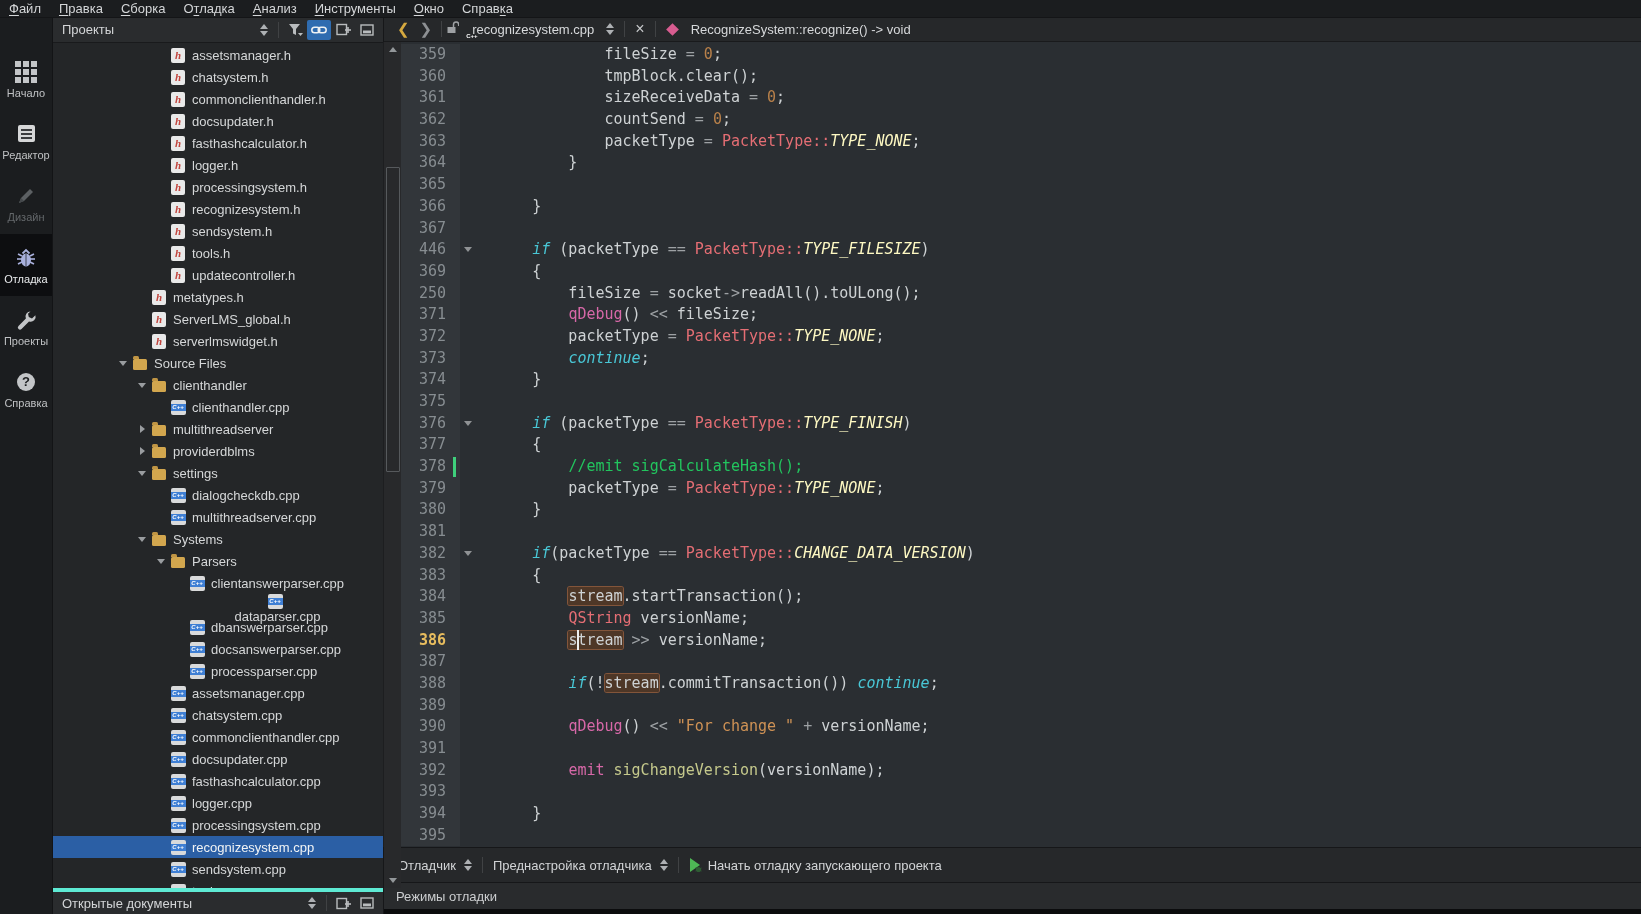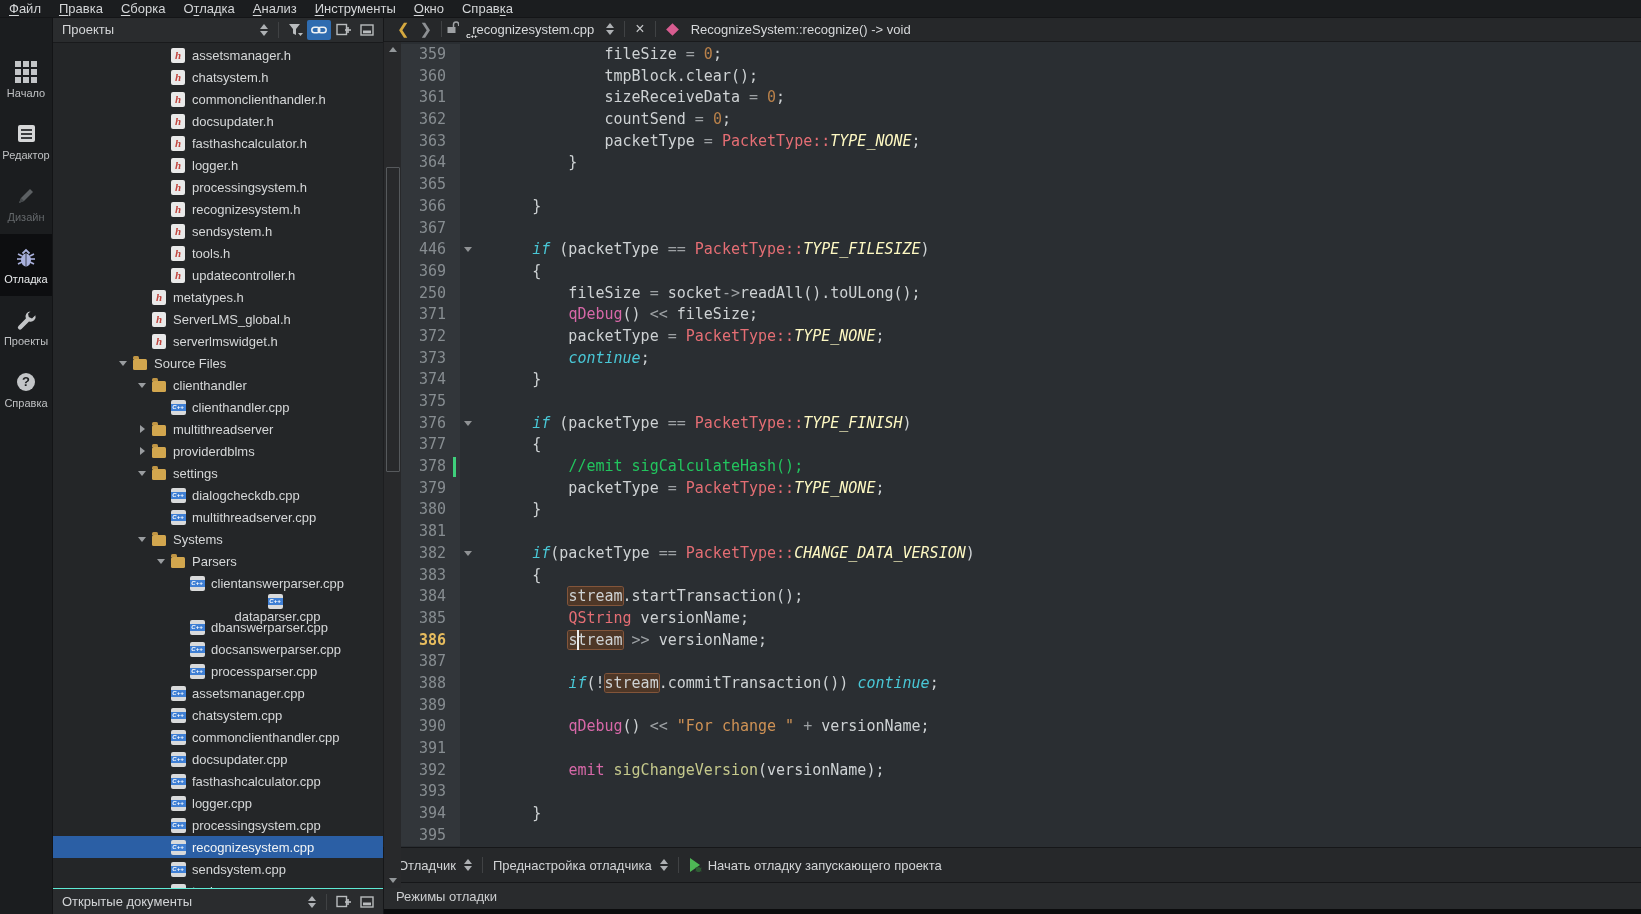--- a/index.html
+++ b/index.html
@@ -50,21 +50,21 @@
   
   .tree-scroll{position:absolute;left:383px;top:42px;width:18px;height:846px;background:#28292b;
                border-left:1px solid #1d1e20;box-sizing:border-box;z-index:7;}
   .sb-arrow{position:absolute;left:0;width:18px;height:13px;display:flex;align-items:center;justify-content:center;}
   .sb-up{top:1px;} .sb-down{bottom:1px;}
   .sb-tri-up{width:0;height:0;border-left:4px solid transparent;border-right:4px solid transparent;border-bottom:5px solid #93979a;}
   .sb-tri-down{width:0;height:0;border-left:4px solid transparent;border-right:4px solid transparent;border-top:5px solid #93979a;}
   .sb-thumb{position:absolute;left:2px;width:12px;top:125px;height:303px;border:1px solid #56595c;border-radius:1px;}
   
   .opendocs-header{position:absolute;left:52px;top:888px;width:331px;height:26px;background:#2a2c2e;
-                   border-top:1px solid #5eead4;display:flex;align-items:center;box-sizing:border-box;z-index:7;}
+                   border-top:4px solid #5eead4;display:flex;align-items:center;box-sizing:border-box;z-index:7;}
   .opendocs-header .title{flex:1;padding-left:10px;font-size:13px;color:#d3d5d7;}
   
   .editor{position:absolute;left:401px;top:42px;width:1240px;height:805px;background:#2a2e32;
           overflow:hidden;font-family:"DejaVu Sans Mono",monospace;font-size:15px;z-index:5;padding-top:2px;}
   .code-row{position:relative;height:21.7px;display:flex;align-items:center;white-space:pre;}
   .gutter-cell{width:59px;flex:none;height:100%;background:#32363a;color:#878d91;text-align:right;
                padding-right:14px;box-sizing:border-box;font-size:15px;line-height:21.7px;position:relative;}
   .gutter-cell.current{color:#e8bd5e;font-weight:bold;}
   .gutter-marker{position:absolute;right:4px;top:1px;bottom:1px;width:3px;background:#3fd07c;}
   .fold-arrow{position:absolute;left:63px;top:8px;width:0;height:0;border-left:4px solid transparent;

